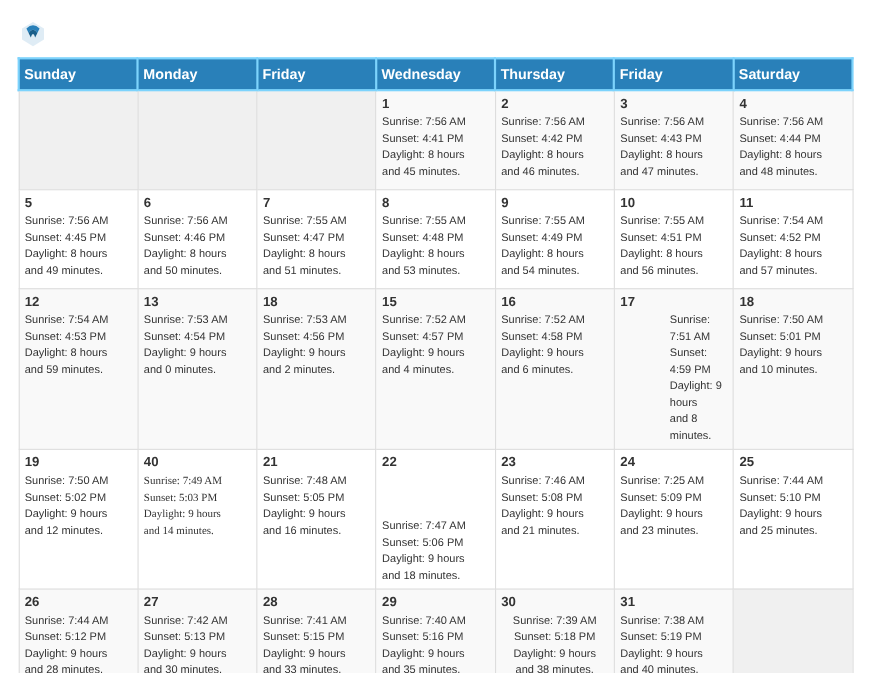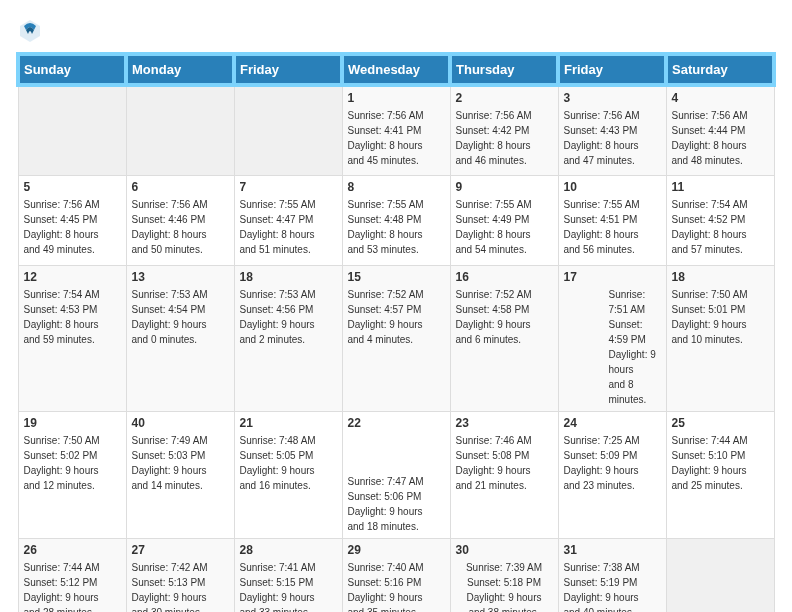--- a/index.html
+++ b/index.html
@@ -53,21 +53,21 @@
     }
     thead tr {
       background-color: #2980b9;
       color: #fff;
     }
     thead th {
       padding: 6px 4px;
       font-size: 13px;
       font-weight: bold;
       text-align: left;
-      border: 4px solid #7dd3fc;
+      border: 2px solid #7dd3fc;
     }
     tbody tr {
       vertical-align: top;
     }
     tbody td {
       border: 1px solid #ddd;
       padding: 4px 5px;
       font-size: 10.5px;
       color: #333;
       height: 90px;
@@ -263,21 +263,21 @@
       <tr>
         <td>
           <span class="day-num">19</span>
           <div class="day-info" style="white-space: pre-line;">Sunrise: 7:50 AM
 Sunset: 5:02 PM
 Daylight: 9 hours
 and 12 minutes.</div>
         </td>
         <td>
           <span class="day-num">40</span>
-          <div class="day-info" style="white-space: pre-line;">Sunrise: 7:49 AM
+          <div class="day-info" style="white-space: pre-line; font-family: Liberation Serif, serif;">Sunrise: 7:49 AM
 Sunset: 5:03 PM
 Daylight: 9 hours
 and 14 minutes.</div>
         </td>
         <td>
           <span class="day-num">21</span>
           <div class="day-info" style="white-space: pre-line;">Sunrise: 7:48 AM
 Sunset: 5:05 PM
 Daylight: 9 hours
 and 16 minutes.</div>

